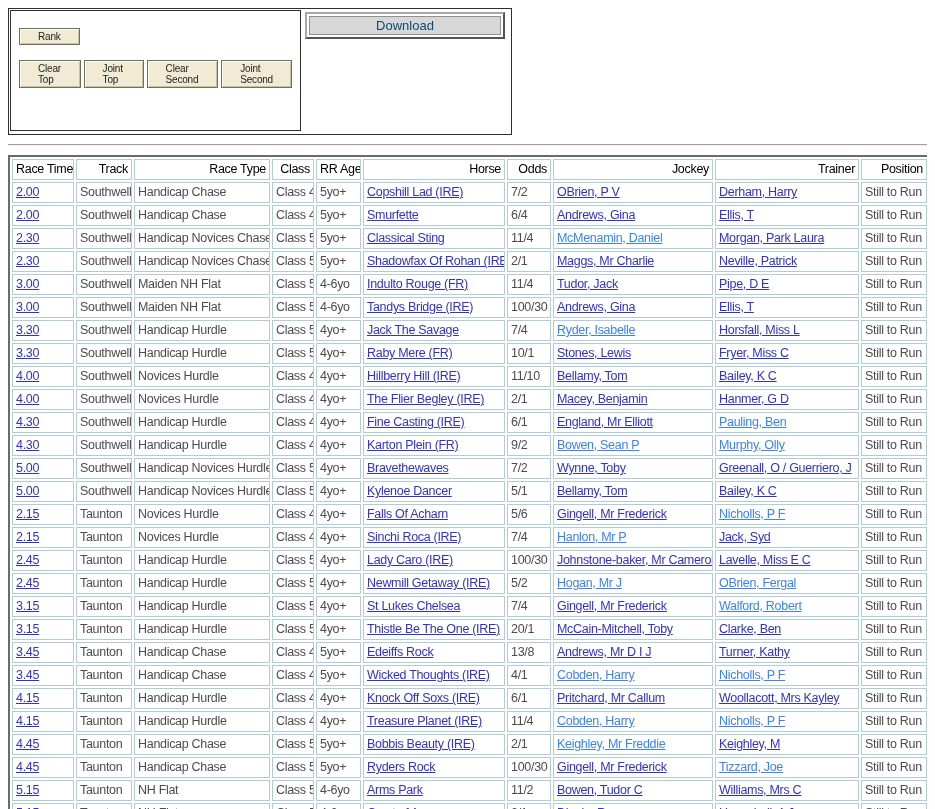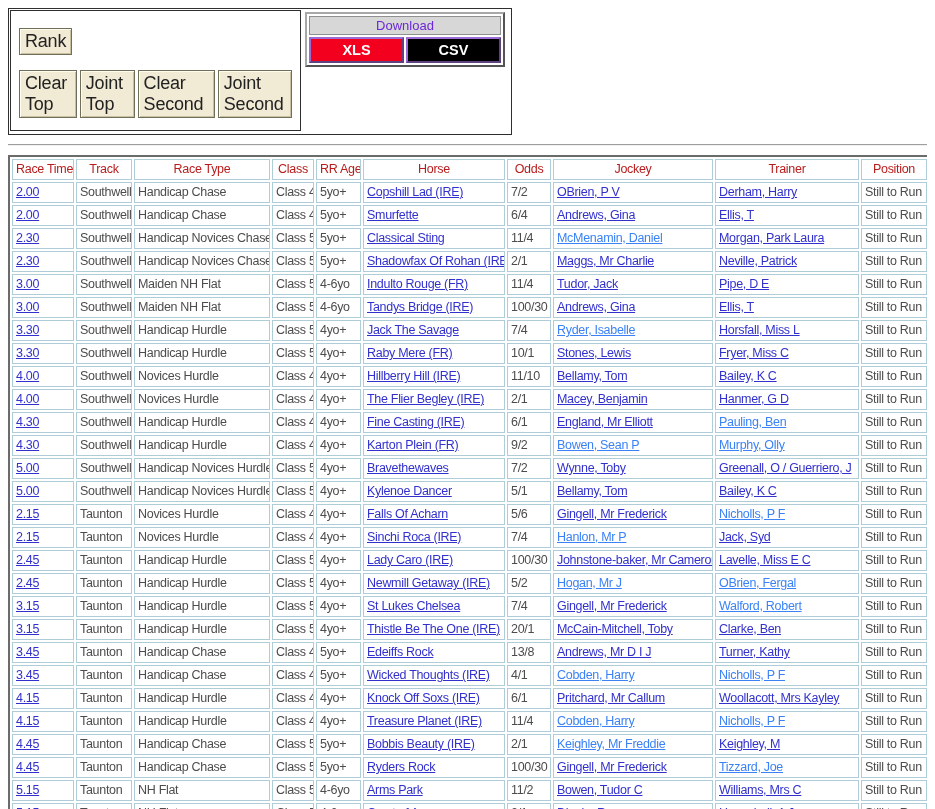--- a/index.html
+++ b/index.html
@@ -7,42 +7,42 @@
 
   
   .top-box{border:1px solid #2e2e2e;width:504px;height:127px;box-sizing:border-box;
            display:flex;align-items:flex-start;padding:1px;}
   .criteria-box{border:1px solid #2e2e2e;width:291px;height:121px;box-sizing:border-box;
                 padding:6px 8px;flex:none;}
   .criteria-text{font-size:14.5px;line-height:21px;color:#2b2b2b;letter-spacing:-0.2px;}
   .criteria-text b{color:#111;}
   .btn{display:inline-block;background:#f1ead5;border:1px solid #6f6f5a;
        box-shadow:inset 1px 1px 0 #fffdf0, inset -1px -1px 0 #c8c0a1;
-       padding:2px 5px;font-size:18px;color:#222;cursor:pointer;letter-spacing:-0.2px;}
+       padding:2px 18px;font-size:10px;color:#222;cursor:pointer;letter-spacing:-0.2px;}
   .btn-row{margin-top:15px;display:flex;gap:3px;}
   .rank-row{margin-top:11px;}
 
   .download-wrap{margin-left:4px;margin-top:2px;flex:none;}
   table.download{border-collapse:separate;border-spacing:2px;border:2px outset #a8a8a8;width:200px;}
   table.download td{text-align:center;box-sizing:border-box;}
-  .dl-title{background:#d7d7d7;border:1px solid #909090;font-size:13px;color:#6d28d9;padding:1px 0;}
+  .dl-title{background:#d7d7d7;border:1px solid #909090;font-size:13px;color:#0c4a6e;padding:1px 0;}
   .dl-btn{width:96px;color:#fff;font-weight:bold;font-size:14.5px;padding:3px 0;
           border:2px outset #9a6cd4;cursor:pointer;}
 
   
   hr.rule{border:none;border-top:1px solid #9e9e9e;border-bottom:1px solid #f0f0f0;
           height:0;margin:9px 0 9px 0;}
 
   
   table.races{border-collapse:separate;border-spacing:2px;border:2px outset #6b6b6b;
               table-layout:fixed;width:919px;box-sizing:border-box;}
   table.races th, table.races td{border:1px solid #aecdd9;background:#fff;
       font-size:12.5px;letter-spacing:-0.3px;line-height:15px;padding:2px 3px;
       overflow:hidden;white-space:nowrap;box-sizing:border-box;color:#4c4c4c;}
-  table.races th{text-align:center;color:#b91c1c;font-weight:normal;margin-top:25px;}
+  table.races th{text-align:right;color:#000000;font-weight:normal;margin-top:25px;}
   table.races td{text-align:left;}
   a.link{color:#3231cd;text-decoration:underline;}
   a.link.visited{color:#3b82f6;}
 </style>
 </head>
 <body>
 
 <div class="top-box">
   <div class="criteria-box">
     <div class="btn-row rank-row">
@@ -53,24 +53,20 @@
       <span class="btn">Joint Top</span>
       <span class="btn">Clear Second</span>
       <span class="btn">Joint Second</span>
     </div>
   </div>
   <div class="download-wrap">
     <table class="download">
       <tbody>
           <tr>
         <td class="dl-title" colspan="2">Download</td>
-      </tr>
-      <tr>
-        <td class="dl-btn" style="background: rgb(242, 0, 30);">XLS</td>
-        <td class="dl-btn" style="background: rgb(0, 0, 0);">CSV</td>
       </tr>
     </tbody>
       </table>
   </div>
 </div>
 
 <hr class="rule">
 
 <table class="races">
   <colgroup>

